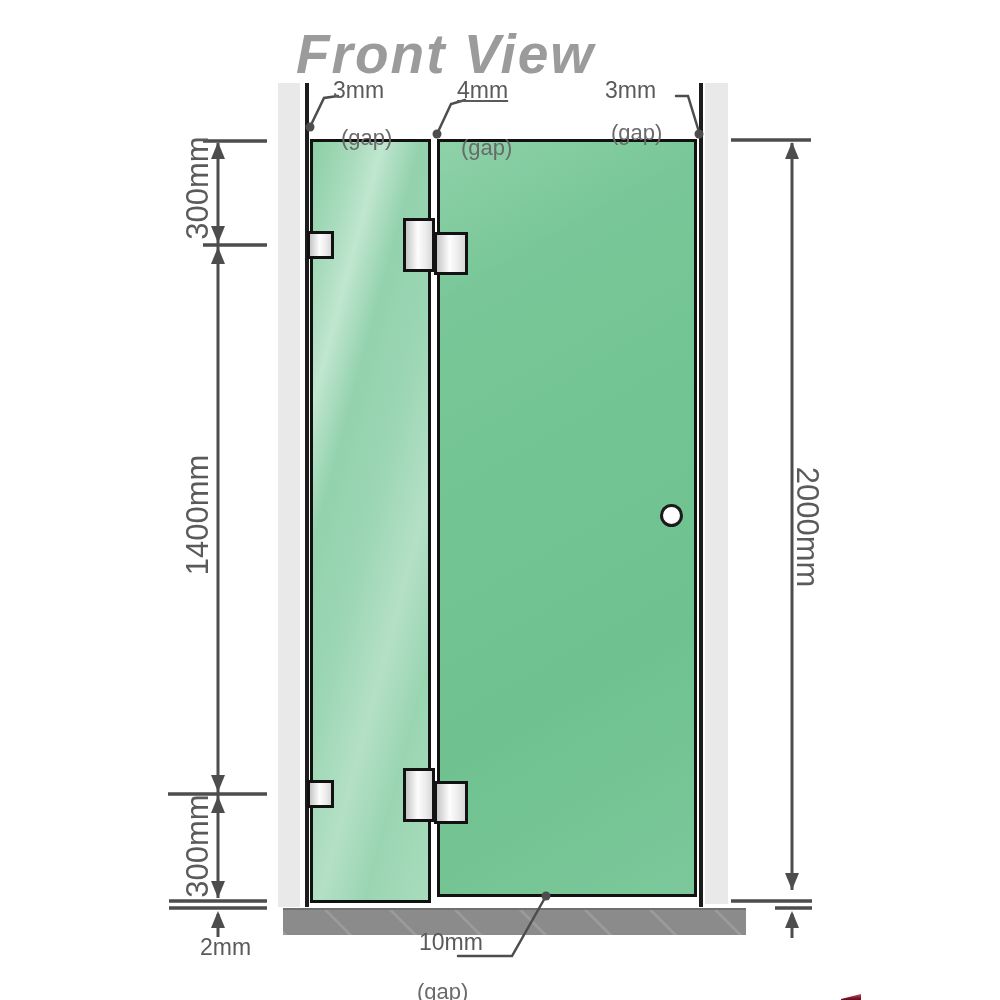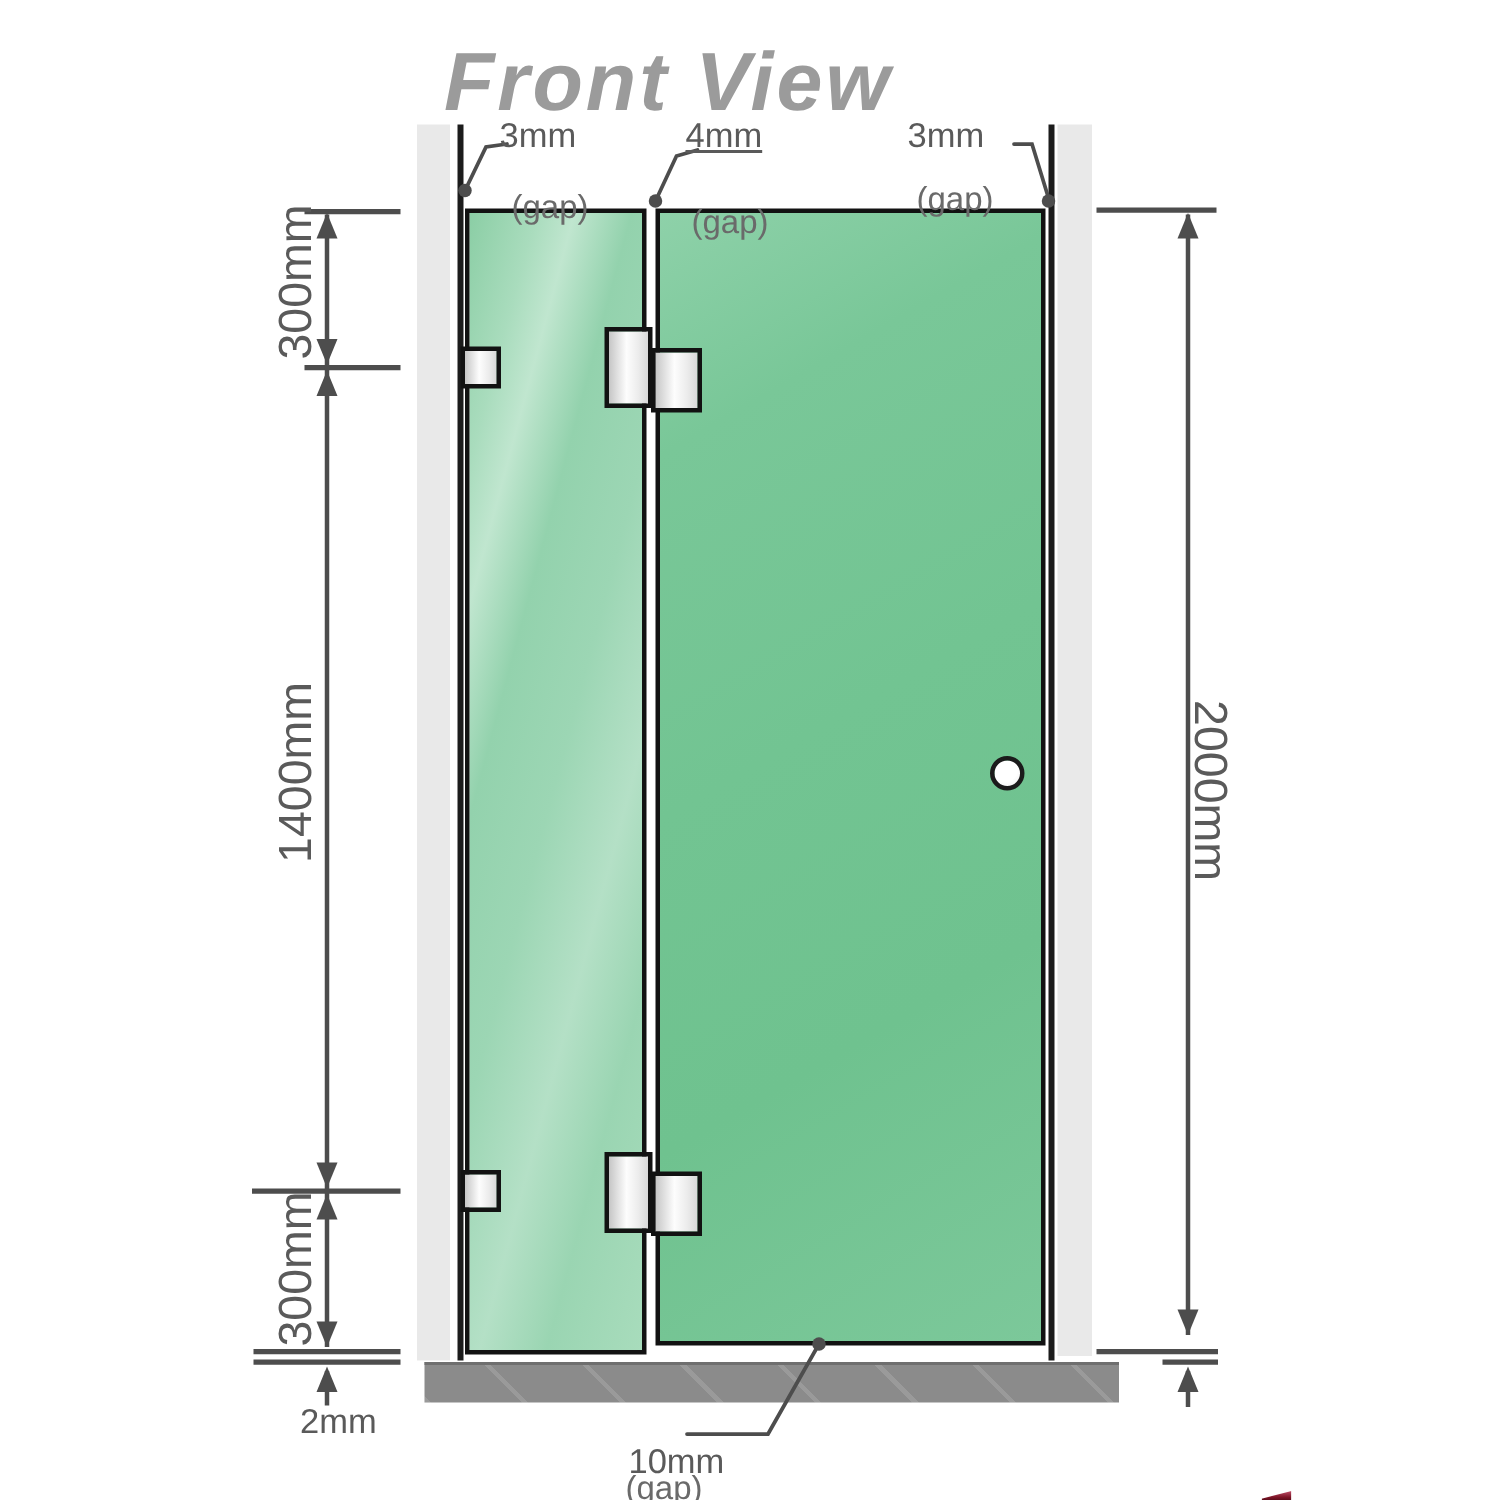--- a/index.html
+++ b/index.html
@@ -155,18 +155,18 @@
   <div class="abs lbl-gap z8" style="left:611px; top:102px;">(gap)</div>
 
   <div class="abs dim-rot z8" style="left:197px; top:188px;">300mm</div>
   <div class="abs dim-rot z8" style="left:197px; top:515px;">1400mm</div>
   <div class="abs dim-rot z8" style="left:197px; top:846px;">300mm</div>
 
   <div class="abs lbl z8" style="left:200px; top:936px;">2mm</div>
 
   <div class="abs dim-rot-cw z8" style="left:807px; top:527px;">2000mm</div>
 
-  <div class="abs lbl z8" style="left:419px; top:931px;margin-top:32px;">10mm</div>
+  <div class="abs lbl z8" style="left:419px; top:931px;">10mm</div>
   <div class="abs lbl-gap z8" style="left:417px; top:961px;">(gap)</div>
 
   <div class="abs red-mark"></div>
 
 </div>
 
 </body></html>

